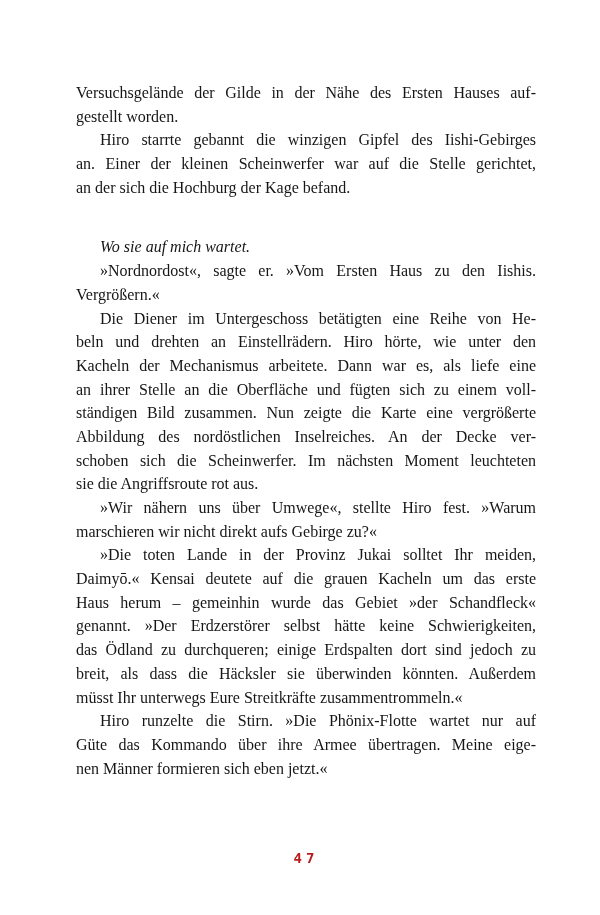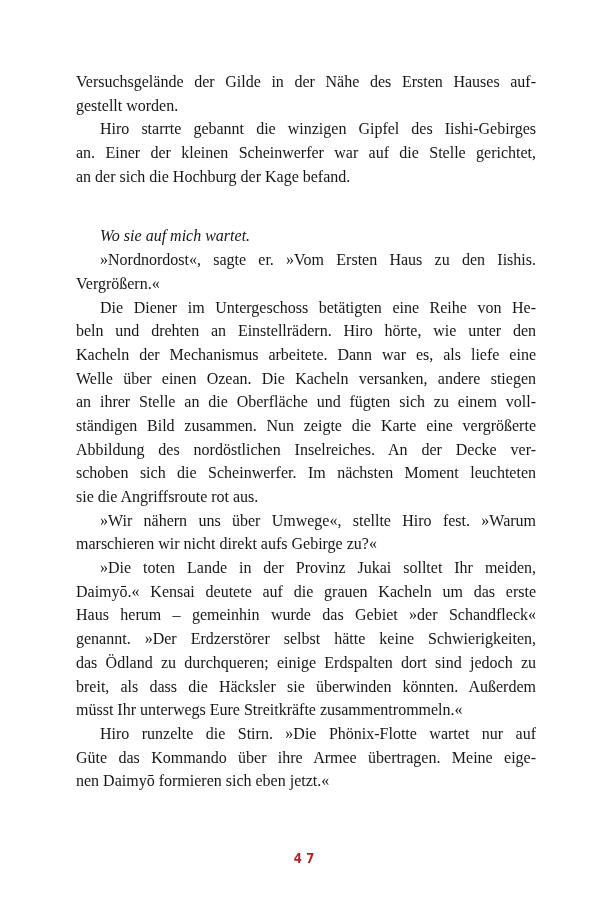--- a/index.html
+++ b/index.html
@@ -11,21 +11,21 @@
     position: relative;
     width: 600px;
     height: 915px;
     background: #ffffff;
     overflow: hidden;
     font-family: "Liberation Serif", serif;
   }
   .text-block {
     position: absolute;
     left: 76px;
-    top: 70px;
+    top: 81px;
     width: 460px;
   }
   .line {
     height: 23.7px;
     line-height: 23.7px;
     font-size: 16px;
     color: #161616;
     white-space: nowrap;
     overflow: visible;
     text-rendering: optimizeLegibility;
@@ -65,33 +65,32 @@
       <div class="line">gestellt worden.</div>
       <div class="line j ind">Hiro starrte gebannt die winzigen Gipfel des Iishi-Gebirges</div>
       <div class="line j">an. Einer der kleinen Scheinwerfer war auf die Stelle gerichtet,</div>
       <div class="line">an der sich die Hochburg der Kage befand.</div>
       <div class="line ind it">Wo sie auf mich wartet.</div>
       <div class="line j ind">»Nordnordost«, sagte er. »Vom Ersten Haus zu den Iishis.</div>
       <div class="line">Vergrößern.«</div>
       <div class="line j ind">Die Diener im Untergeschoss betätigten eine Reihe von He-</div>
       <div class="line j">beln und drehten an Einstellrädern. Hiro hörte, wie unter den</div>
       <div class="line j">Kacheln der Mechanismus arbeitete. Dann war es, als liefe eine</div>
-      <div class="line j">Welle über einen Ozean. Die Kacheln versanken, andere stiegen</div>
       <div class="line j">an ihrer Stelle an die Oberfläche und fügten sich zu einem voll-</div>
       <div class="line j">ständigen Bild zusammen. Nun zeigte die Karte eine vergrößerte</div>
       <div class="line j">Abbildung des nordöstlichen Inselreiches. An der Decke ver-</div>
       <div class="line j">schoben sich die Scheinwerfer. Im nächsten Moment leuchteten</div>
       <div class="line">sie die Angriffsroute rot aus.</div>
       <div class="line j ind">»Wir nähern uns über Umwege«, stellte Hiro fest. »Warum</div>
       <div class="line">marschieren wir nicht direkt aufs Gebirge zu?«</div>
       <div class="line j ind">»Die toten Lande in der Provinz Jukai solltet Ihr meiden,</div>
       <div class="line j">Daimyō.« Kensai deutete auf die grauen Kacheln um das erste</div>
       <div class="line j">Haus herum – gemeinhin wurde das Gebiet »der Schandfleck«</div>
       <div class="line j">genannt. »Der Erdzerstörer selbst hätte keine Schwierigkeiten,</div>
       <div class="line j">das Ödland zu durchqueren; einige Erdspalten dort sind jedoch zu</div>
       <div class="line j">breit, als dass die Häcksler sie überwinden könnten. Außerdem</div>
       <div class="line">müsst Ihr unterwegs Eure Streitkräfte zusammentrommeln.«</div>
       <div class="line j ind">Hiro runzelte die Stirn. »Die Phönix-Flotte wartet nur auf</div>
       <div class="line j">Güte das Kommando über ihre Armee übertragen. Meine eige-</div>
-      <div class="line">nen Daimyō formieren sich eben jetzt.«</div>
+      <div class="line">nen Männer formieren sich eben jetzt.«</div>
     </div>
   <div class="folio">47</div>
 </div>
 
 </body></html>

